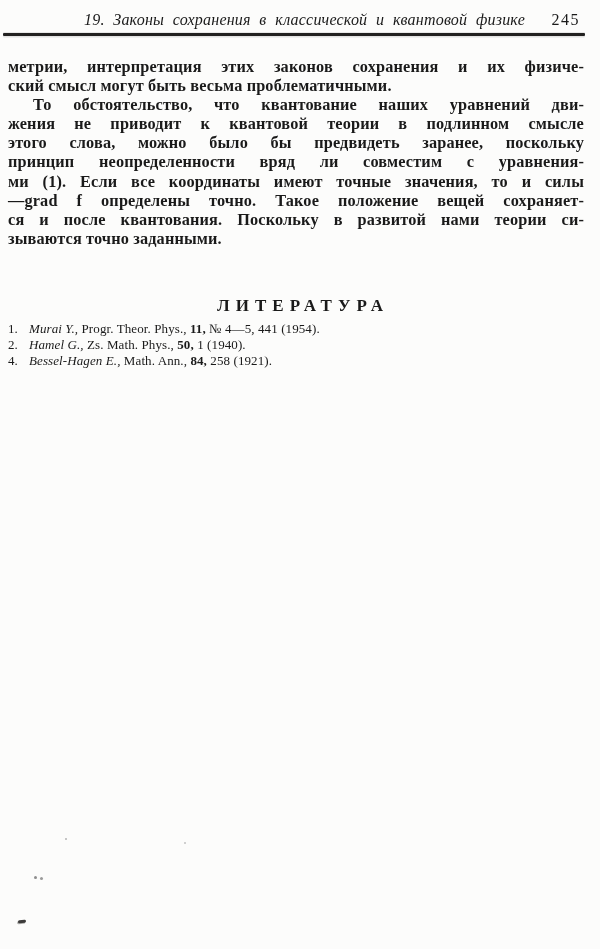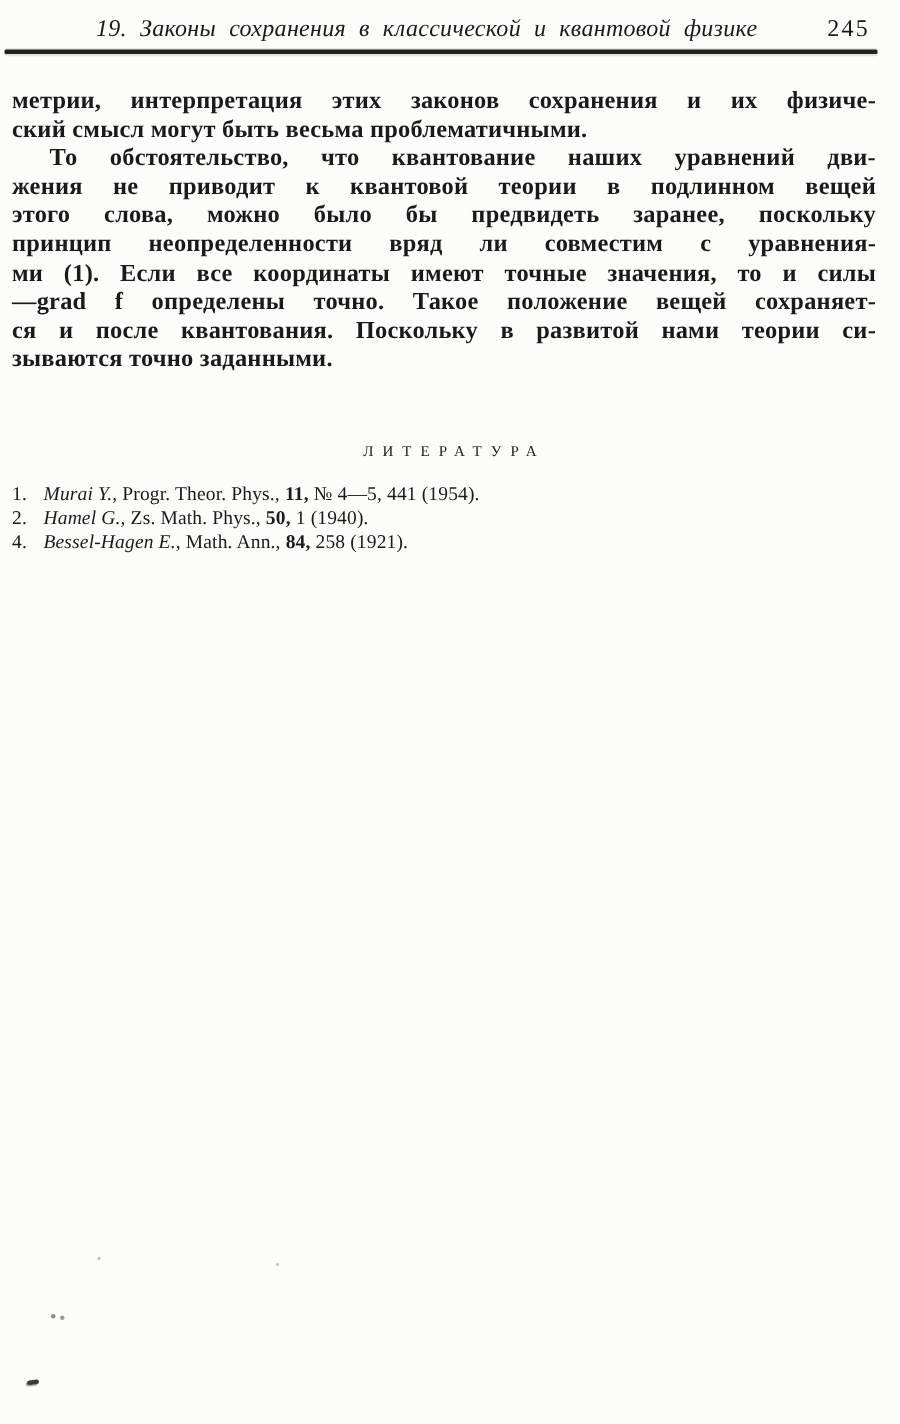--- a/index.html
+++ b/index.html
@@ -27,20 +27,21 @@
     display: flex;
     justify-content: space-between;
     align-items: baseline;
   }
   .running-title {
     font-style: italic;
     font-size: 16px;
     word-spacing: 4.5px;
     letter-spacing: 0.2px;
     white-space: nowrap;
+    margin-left: 20px;
   }
   .page-number {
     font-size: 16px;
     letter-spacing: 1.5px;
     padding-left: 12px;
   }
   .header-rule {
     position: absolute;
     top: 33px;
     left: 3px;
@@ -68,22 +69,22 @@
   }
   .bline.ind { text-indent: 25px; }
   
   .refs-heading {
     position: absolute;
     top: 296px;
     left: 0;
     width: 600px;
     margin: 0;
     text-align: center;
-    font-size: 10px;
-    font-weight: normal;
+    font-size: 17px;
+    font-weight: bold;
     letter-spacing: 6px;
     text-indent: 6px;
   }
   .ref-list {
     position: absolute;
     top: 321px;
     left: 8px;
     width: 582px;
     font-size: 13px;
     line-height: 15.9px;
@@ -121,21 +122,21 @@
     <span class="running-title">19. Законы сохранения в классической и квантовой физике</span>
     <span class="page-number">245</span>
   </div>
 
   <div class="header-rule"></div>
 
   <div class="body-block" id="body-lines">
       <div class="bline j">метрии, интерпретация этих законов сохранения и их физиче-</div>
       <div class="bline">ский смысл могут быть весьма проблематичными.</div>
       <div class="bline j ind">То обстоятельство, что квантование наших уравнений дви-</div>
-      <div class="bline j">жения не приводит к квантовой теории в подлинном вещей</div>
+      <div class="bline j">жения не приводит к квантовой теории в подлинном смысле</div>
       <div class="bline j">этого слова, можно было бы предвидеть заранее, поскольку</div>
       <div class="bline j">принцип неопределенности вряд ли совместим с уравнения-</div>
       <div class="bline j">ми (1). Если все координаты имеют точные значения, то и силы</div>
       <div class="bline j">—grad f определены точно. Такое положение вещей сохраняет-</div>
       <div class="bline j">ся и после квантования. Поскольку в развитой нами теории си-</div>
       <div class="bline">зываются точно заданными.</div>
     </div>
 
   <h2 class="refs-heading">ЛИТЕРАТУРА</h2>
 

